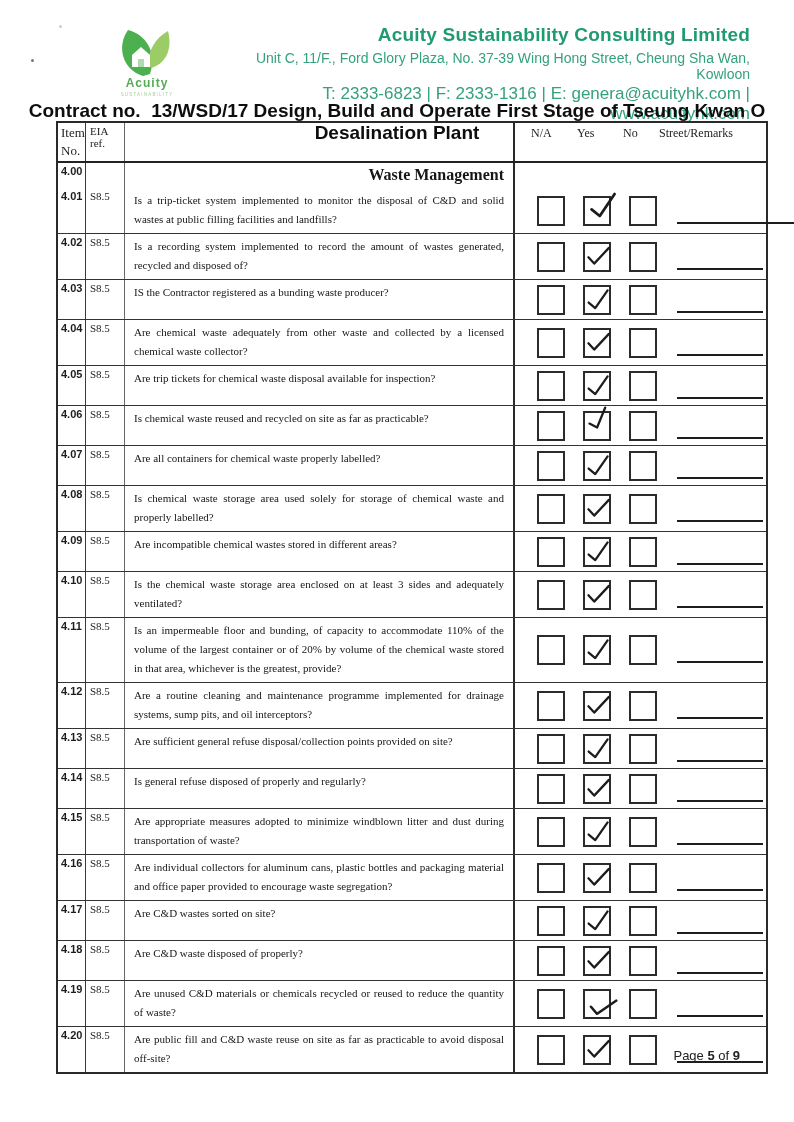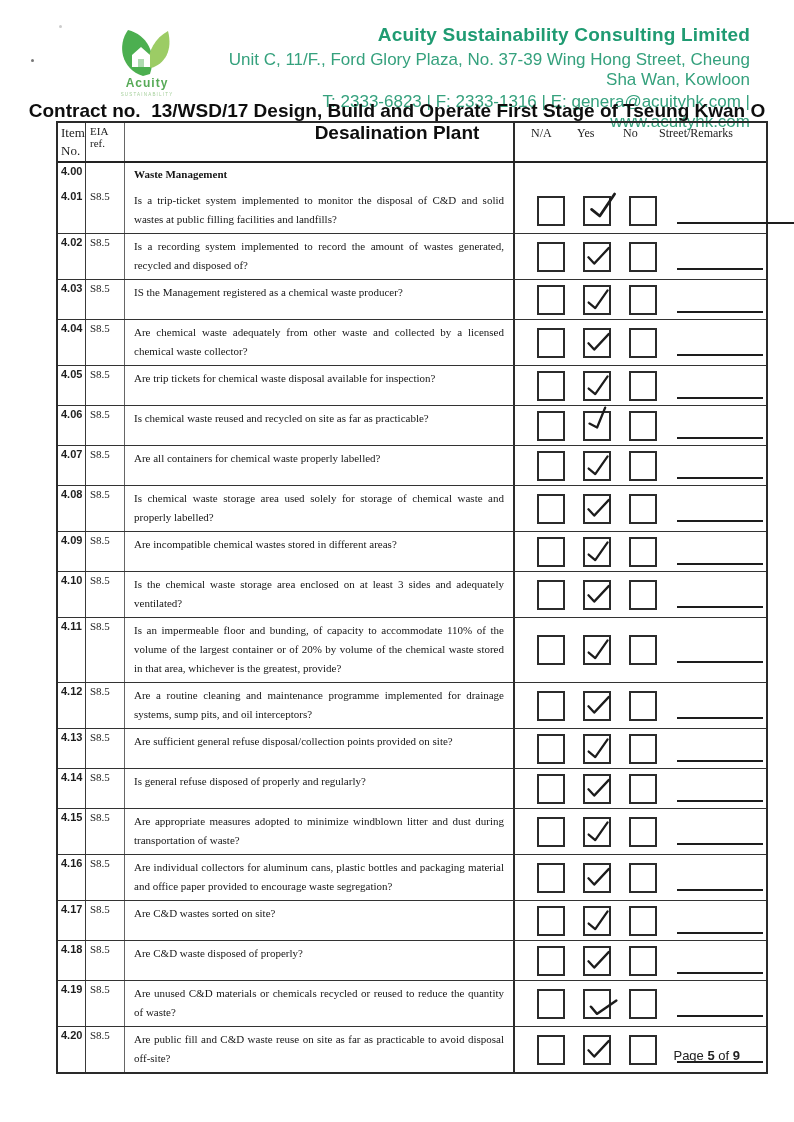--- a/index.html
+++ b/index.html
@@ -16,21 +16,21 @@
   .letterhead { position:absolute; top:24px; left:88px; right:44px; display:flex; }
   .logo { width:118px; flex:0 0 118px; text-align:center; padding-top:2px; }
   .logo svg { display:block; margin:0 auto; }
   .logo-name { font-family:"Liberation Sans",sans-serif; font-size:12px; font-weight:bold;
                color:#57aa57; letter-spacing:1px; margin-top:-2px; }
   .logo-sub { font-family:"Liberation Sans",sans-serif; font-size:4.5px; color:#a4cf9a;
               letter-spacing:1.2px; margin-top:2px; }
   .head-text { flex:1; text-align:right; }
   .company-name { margin:0; font-family:"Liberation Sans",sans-serif; font-size:19px;
                   font-weight:bold; color:#1f9b72; letter-spacing:.2px; }
-  .head-addr { font-family:"Liberation Sans",sans-serif; font-size:17px; color:#35a17d; margin-top:4px; }
+  .head-addr { font-family:"Liberation Sans",sans-serif; font-size:14px; color:#35a17d; margin-top:4px; }
   .head-contact { font-family:"Liberation Sans",sans-serif; font-size:17px; color:#35a17d; margin-top:2px; }
 
   .contract-title { position:absolute; top:100px; left:0; width:100%; text-align:center;
                     font-family:"Liberation Sans",sans-serif; font-weight:bold; font-size:19px;
                     color:#0e0e0e; white-space:pre-wrap; }
 
   
   .tbl { position:absolute; top:121px; left:56px; width:712px;
          border:2px solid #2a2a2a; box-sizing:border-box; }
   .grid-row { display:grid; grid-template-columns:28px 39px 390px 1fr; }
@@ -48,21 +48,21 @@
                      font-family:"Liberation Serif",serif; font-weight:normal; font-size:13px; }
   .hdr-row .c-eia { font-size:11px; }
   .ans-label { position:absolute; top:3px; font-size:12px; color:#222; text-align:left; }
   .lab-na { left:16px; width:40px; }
   .lab-yes { left:62px; width:40px; }
   .lab-no { left:108px; width:40px; }
   .lab-photo { left:144px; width:106px; }
 
   
   .section-row { min-height:21px; }
-  .section-row .c-q { font-weight:bold; font-size:11px; text-align:left; padding-top:2px; }
+  .section-row .c-q { font-weight:bold; font-size:16px; text-align:right; padding-top:2px; }
 
   
   .qrow { min-height:39px; }
   .rows-wrap .qrow + .qrow { border-top:1.6px solid #333; }
   .box { position:absolute; top:50%; transform:translateY(-50%); width:24px; height:26px;
          border:2px solid #2b2b2b; background:#fff; }
   .box-na { left:22px; }
   .box-yes { left:68px; }
   .box-no { left:114px; }
   .tick { display:none; position:absolute; left:0; top:1px; width:26px; height:24px; }
@@ -172,21 +172,21 @@
       <span class="box box-no">
         
       </span>
       <span class="remark-line"></span>
     </div>
   </div>
 
   <div class="grid-row qrow">
     <div class="c c-item">4.03</div>
     <div class="c c-eia">S8.5</div>
-    <div class="c c-q">IS the Management registered as a chemical waste producer?</div>
+    <div class="c c-q">IS the Contractor registered as a bunding waste producer?</div>
     <div class="c c-ans">
       <span class="box box-na">
         
       </span>
       <span class="box box-yes checked">
         <svg class="tick" viewBox="0 0 30 26">
                 <polyline points="4,15 11,22 27,3" fill="none" stroke="#1c1c1c" stroke-width="2.6" stroke-linecap="round" stroke-linejoin="round"></polyline>
               </svg>
       </span>
       <span class="box box-no">

